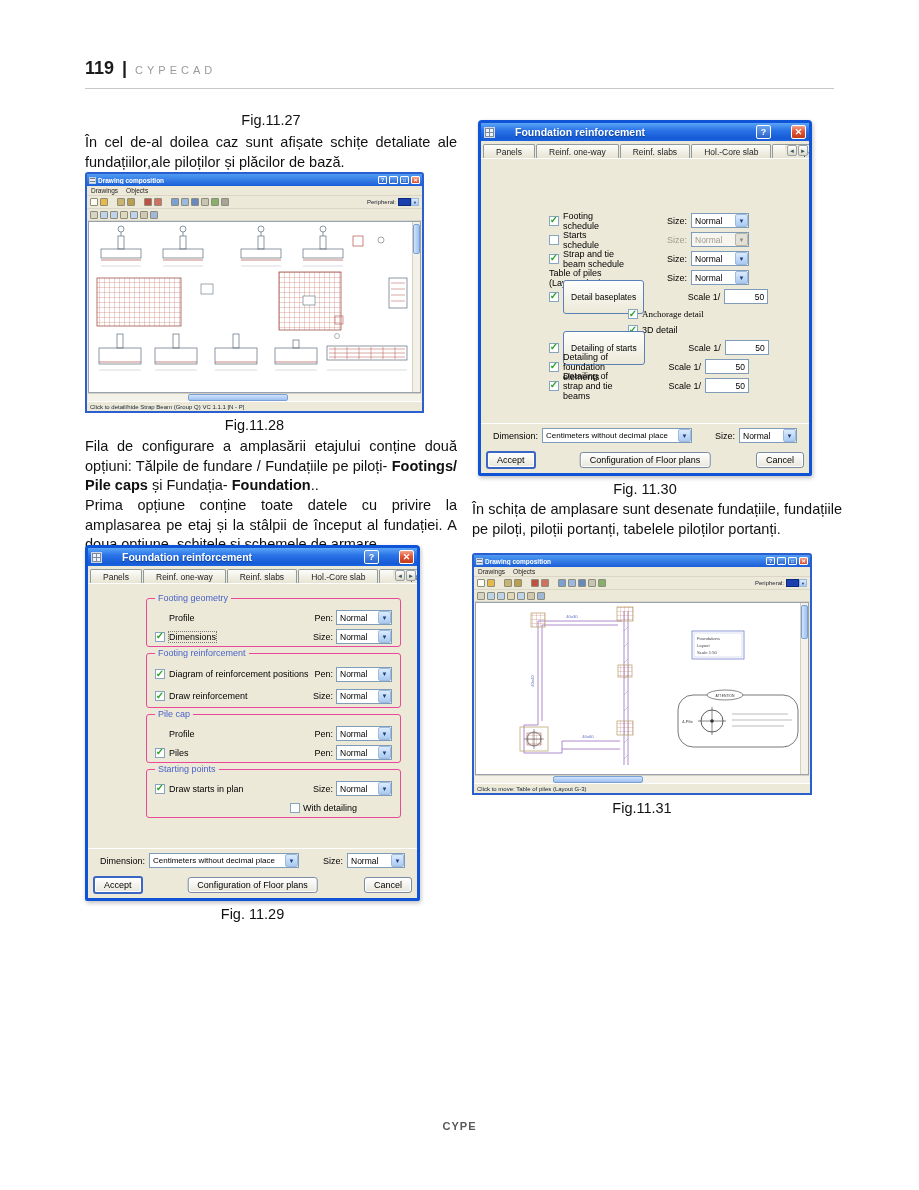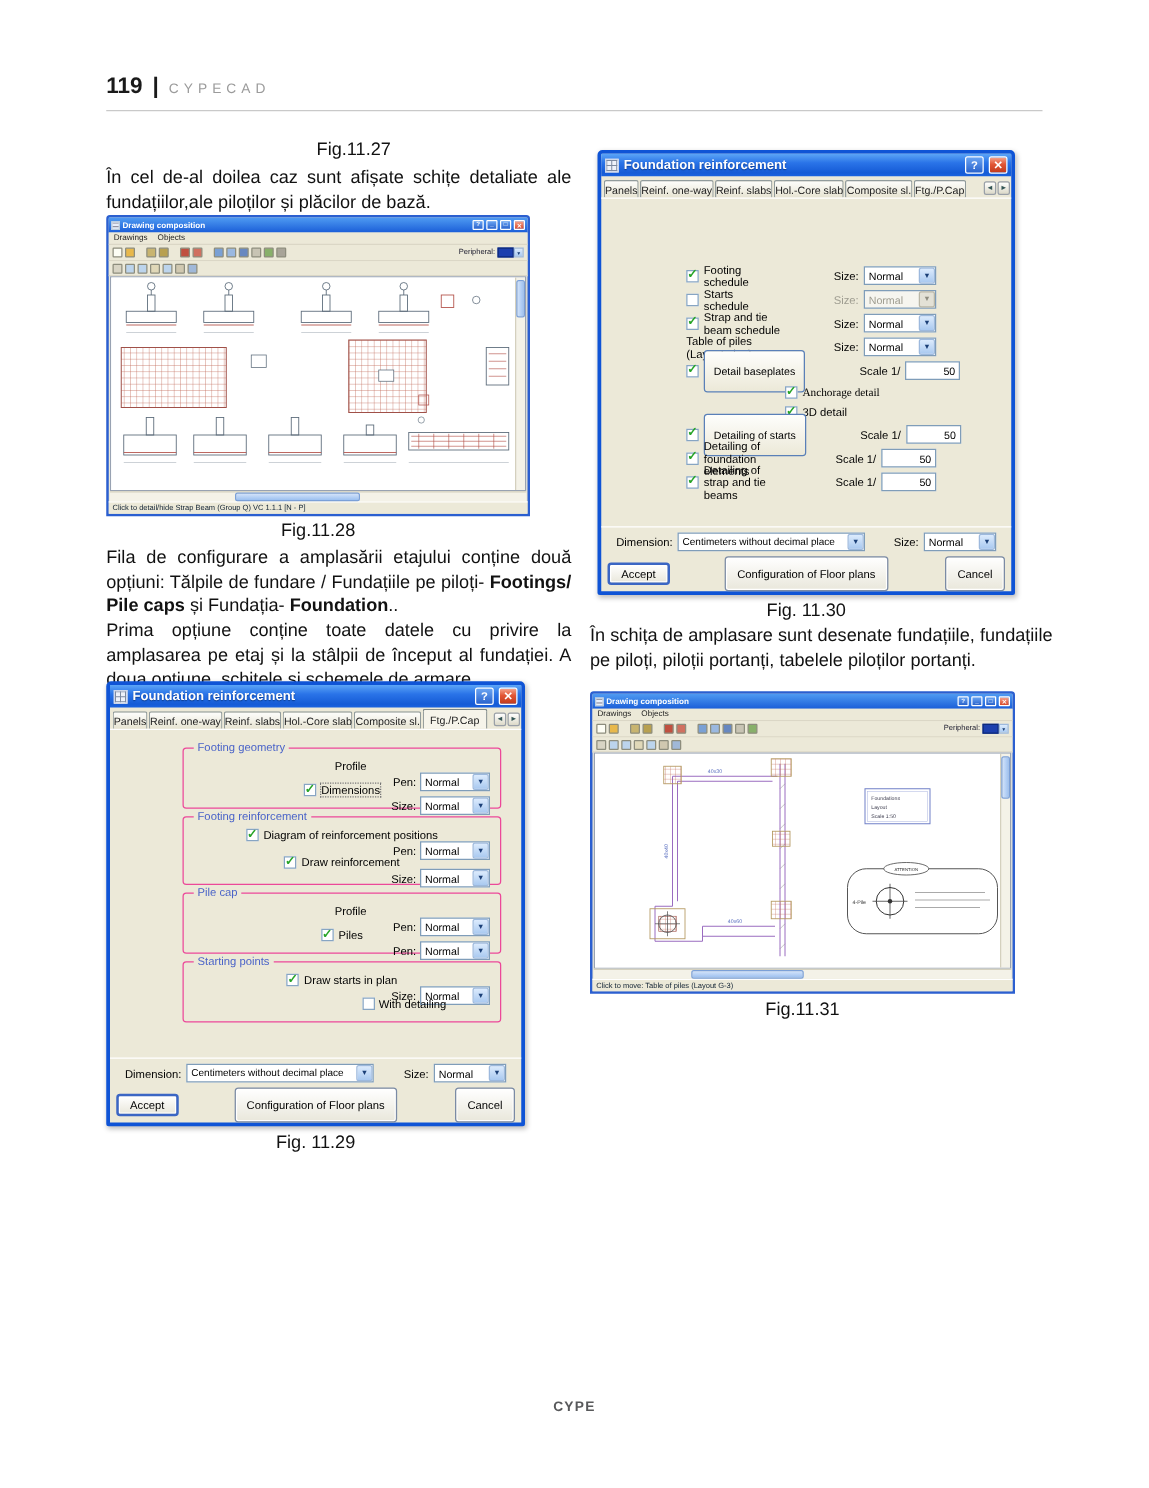--- a/index.html
+++ b/index.html
@@ -13,47 +13,47 @@
   .hdr .bar{font-size:18px;font-weight:bold;color:#1a1a1a;}
   .hdr .brand{font-size:11px;color:#9b9b9b;letter-spacing:4px;}
   .rule{left:85px;top:88px;width:749px;height:1px;background:#c9c9c9;}
   .doc{font-size:14.5px;line-height:19.5px;color:#111;text-align:justify;}
   .doc .b{font-weight:bold;}
   .cap{font-size:14.5px;color:#111;text-align:center;}
   .footer{left:0;top:1120px;width:919px;text-align:center;font-size:11px;font-weight:bold;color:#58595b;letter-spacing:1px;}
 
   
   .dlg{display:flex;flex-direction:column;background:#ece9d8;border:3px solid #0f54d6;border-radius:4px 4px 2px 2px;box-shadow:1px 2px 4px rgba(0,0,0,.25);}
-  .dlg-title{height:18px;flex:0 0 18px;background:linear-gradient(180deg,#5ca5f7,#2a74e8 40%,#155bd6 85%,#1a63e0);display:flex;align-items:center;gap:4px;padding:0 3px;}
+  .dlg-title{height:18px;flex:0 0 18px;background:linear-gradient(180deg,#5ca5f7,#2a74e8 40%,#155bd6 85%,#1a63e0);display:flex;align-items:center;gap:20px;padding:0 3px;}
   .dlg-title .t{flex:1;color:#fff;font-weight:bold;font-size:10.5px;white-space:nowrap;overflow:hidden;text-shadow:0 1px 1px #0a3a8c;}
   .dlg-ico{width:11px;height:11px;background:#eef2fa;border:1px solid #cfd8ea;background-image:linear-gradient(#7d8aa0 1px,transparent 1px),linear-gradient(90deg,#7d8aa0 1px,transparent 1px);background-size:4px 4px;}
   .tbtn{width:15px;height:14px;border:1px solid #fff;border-radius:2px;color:#fff;font-size:9px;font-weight:bold;display:flex;align-items:center;justify-content:center;line-height:1;}
   .tbtn.help{background:linear-gradient(#6aa4f2,#2a63cc);}
   .tbtn.close{background:linear-gradient(#f4a38c,#e25635 45%,#c23a1c);}
   .tabs{flex:0 0 18px;height:18px;display:flex;align-items:flex-end;padding:2px 2px 0;position:relative;overflow:hidden;border-bottom:1px solid #fff;}
-  .tab{font-size:8.5px;color:#222;padding:2px 0 1px;border:1px solid #919b9c;border-bottom:none;border-radius:2px 2px 0 0;background:linear-gradient(#fdfdfb,#e7e4d2);margin-right:1px;white-space:nowrap;}
+  .tab{font-size:8.5px;color:#222;padding:2px 12px 1px;border:1px solid #919b9c;border-bottom:none;border-radius:2px 2px 0 0;background:linear-gradient(#fdfdfb,#e7e4d2);margin-right:1px;white-space:nowrap;}
   .tab.active{background:#f6f4ea;font-weight:normal;padding:3px 5px 2px;border-color:#7a8586;}
   .tabarrows{position:absolute;right:1px;top:4px;display:flex;gap:1px;background:#ece9d8;padding-left:2px;}
   .tarr{width:10px;height:11px;border:1px solid #9aa0a8;border-radius:2px;background:linear-gradient(#fff,#dcd9c8);font-size:6px;color:#355;display:flex;align-items:center;justify-content:center;}
   .dlg-body{flex:1;position:relative;}
   
   .cb{width:10px;height:10px;flex:0 0 10px;border:1px solid #87a5c3;background:#fff;display:inline-flex;align-items:center;justify-content:center;}
   .cb.on::before{content:"✓";color:#27a427;font-weight:bold;font-size:10px;line-height:1;margin-top:-1px;}
   .sel{display:flex;align-items:center;height:15px;background:#fff;border:1px solid #7f9db9;font-size:8.5px;color:#000;padding-left:3px;}
   .sel .v{flex:1;white-space:nowrap;overflow:hidden;}
   .sel .ab{flex:0 0 13px;width:13px;height:13px;background:linear-gradient(#dcebfd,#a9c9f0);border:1px solid #9db9dd;border-radius:2px;color:#1b3f77;font-size:6px;display:flex;align-items:center;justify-content:center;}
   .sel.dis{color:#9e9c90;background:#f6f5ef;}
   .sel.dis .ab{background:#e3e1d6;border-color:#b9b6a6;color:#8f8d80;}
   .numbox{width:44px;height:15px;background:#fff;border:1px solid #7f9db9;font-size:8.5px;display:flex;align-items:center;justify-content:flex-end;padding-right:3px;}
-  .xpbtn{height:28px;padding:0 9px;border:1px solid #7b8ba5;border-radius:3px;background:linear-gradient(#fff,#e9e7db);font-size:9px;color:#000;display:inline-flex;align-items:center;justify-content:center;box-shadow:inset 0 0 0 1px #fff;white-space:nowrap;}
+  .xpbtn{height:16px;padding:0 9px;border:1px solid #7b8ba5;border-radius:3px;background:linear-gradient(#fff,#e9e7db);font-size:9px;color:#000;display:inline-flex;align-items:center;justify-content:center;box-shadow:inset 0 0 0 1px #fff;white-space:nowrap;}
   .xpbtn.def{border:2px solid #3b66c4;height:18px;}
   .minibtn{height:14px;padding:16px 7px;border:1px solid #5a80b8;border-radius:3px;background:linear-gradient(#fefefc,#ece9d8);font-size:8.5px;display:inline-flex;align-items:center;white-space:nowrap;}
   .grp{border:1px solid #ec4899;border-radius:3px;position:relative;margin:0 16px 6px 58px;padding:9px 8px 0;}
   .grp .gl{position:absolute;top:-6px;left:8px;background:#ece9d8;padding:0 3px;font-size:9px;color:#4a63c8;white-space:nowrap;}
-  .row{display:flex;align-items:center;height:19px;font-size:9px;color:#000;flex-direction:column;}
+  .row{display:flex;align-items:center;height:19px;font-size:9px;color:#000;}
   .row .left{display:flex;align-items:center;gap:4px;min-width:0;}
   .row .right{margin-left:auto;display:flex;align-items:center;gap:3px;flex:0 0 auto;}
   .plbl{font-size:9px;white-space:nowrap;}
   .focusr{outline:1px dotted #777;}
   .dimrow{flex:0 0 24px;display:flex;align-items:center;padding:0 12px;gap:4px;font-size:9px;border-top:1px solid #fff;}
   .btnrow{flex:0 0 26px;display:flex;align-items:center;padding:0 5px;position:relative;}
   .btnrow .center{position:absolute;left:50%;transform:translateX(-50%);}
   
   .r30{display:flex;align-items:center;height:19px;padding-left:68px;padding-right:60px;font-size:9px;}
   .r30 .lft{display:flex;align-items:center;gap:4px;}
@@ -90,21 +90,21 @@
 
 <div id="page">
 
   <div class="abs hdr">
     <span class="num">119</span>
     <span class="bar">|</span>
     <span class="brand">CYPECAD</span>
   </div>
   <div class="abs rule"></div>
 
-  <div class="abs cap" style="left:97px;top:112px;width:372px;">Fig.11.27</div>
+  <div class="abs cap" style="left:85px;top:112px;width:372px;">Fig.11.27</div>
   <p class="abs doc" style="left:85px;top:133px;width:372px;">În cel de-al doilea caz sunt afișate schițe detaliate ale fundațiilor,ale piloților și plăcilor de bază.</p>
 
   <div class="abs xpwin" style="left:85px;top:172px;width:339px;height:241px;">
     <div class="xpt">
       <span class="i"></span>
       <span class="t">Drawing composition</span>
       <span class="wb">?</span>
       <span class="wb">_</span>
       <span class="wb">□</span>
       <span class="wb cl">✕</span>

